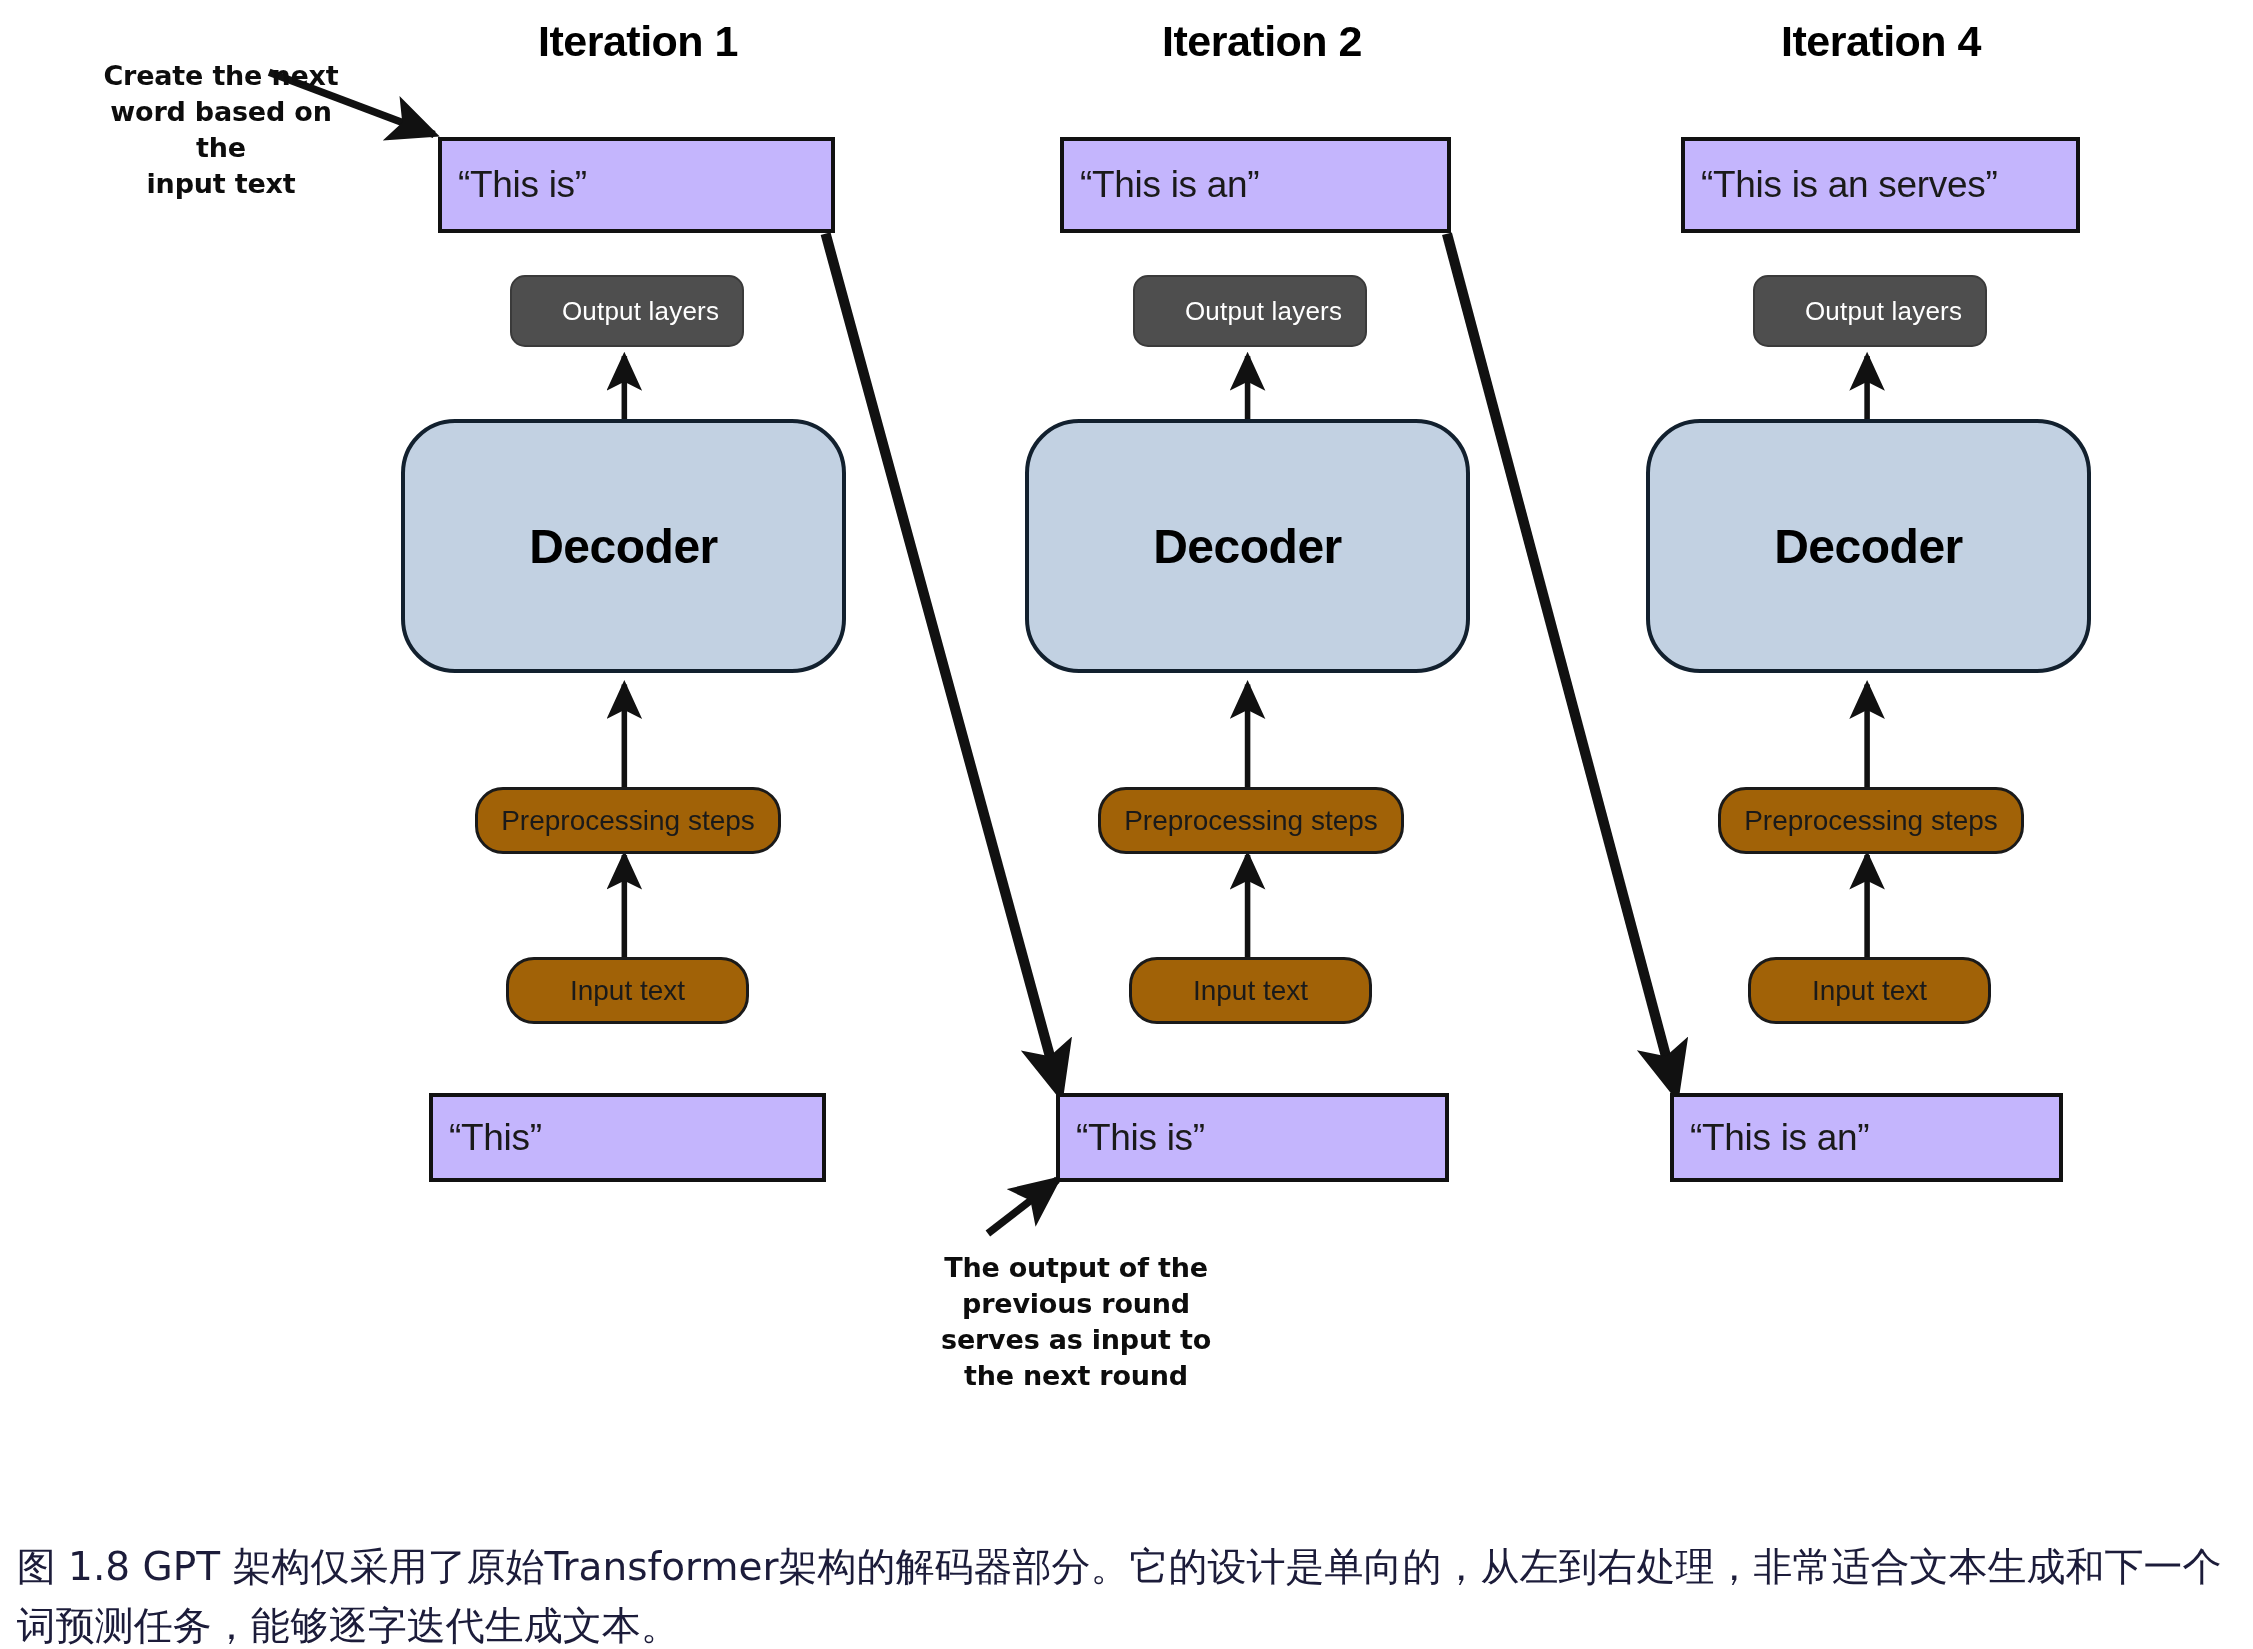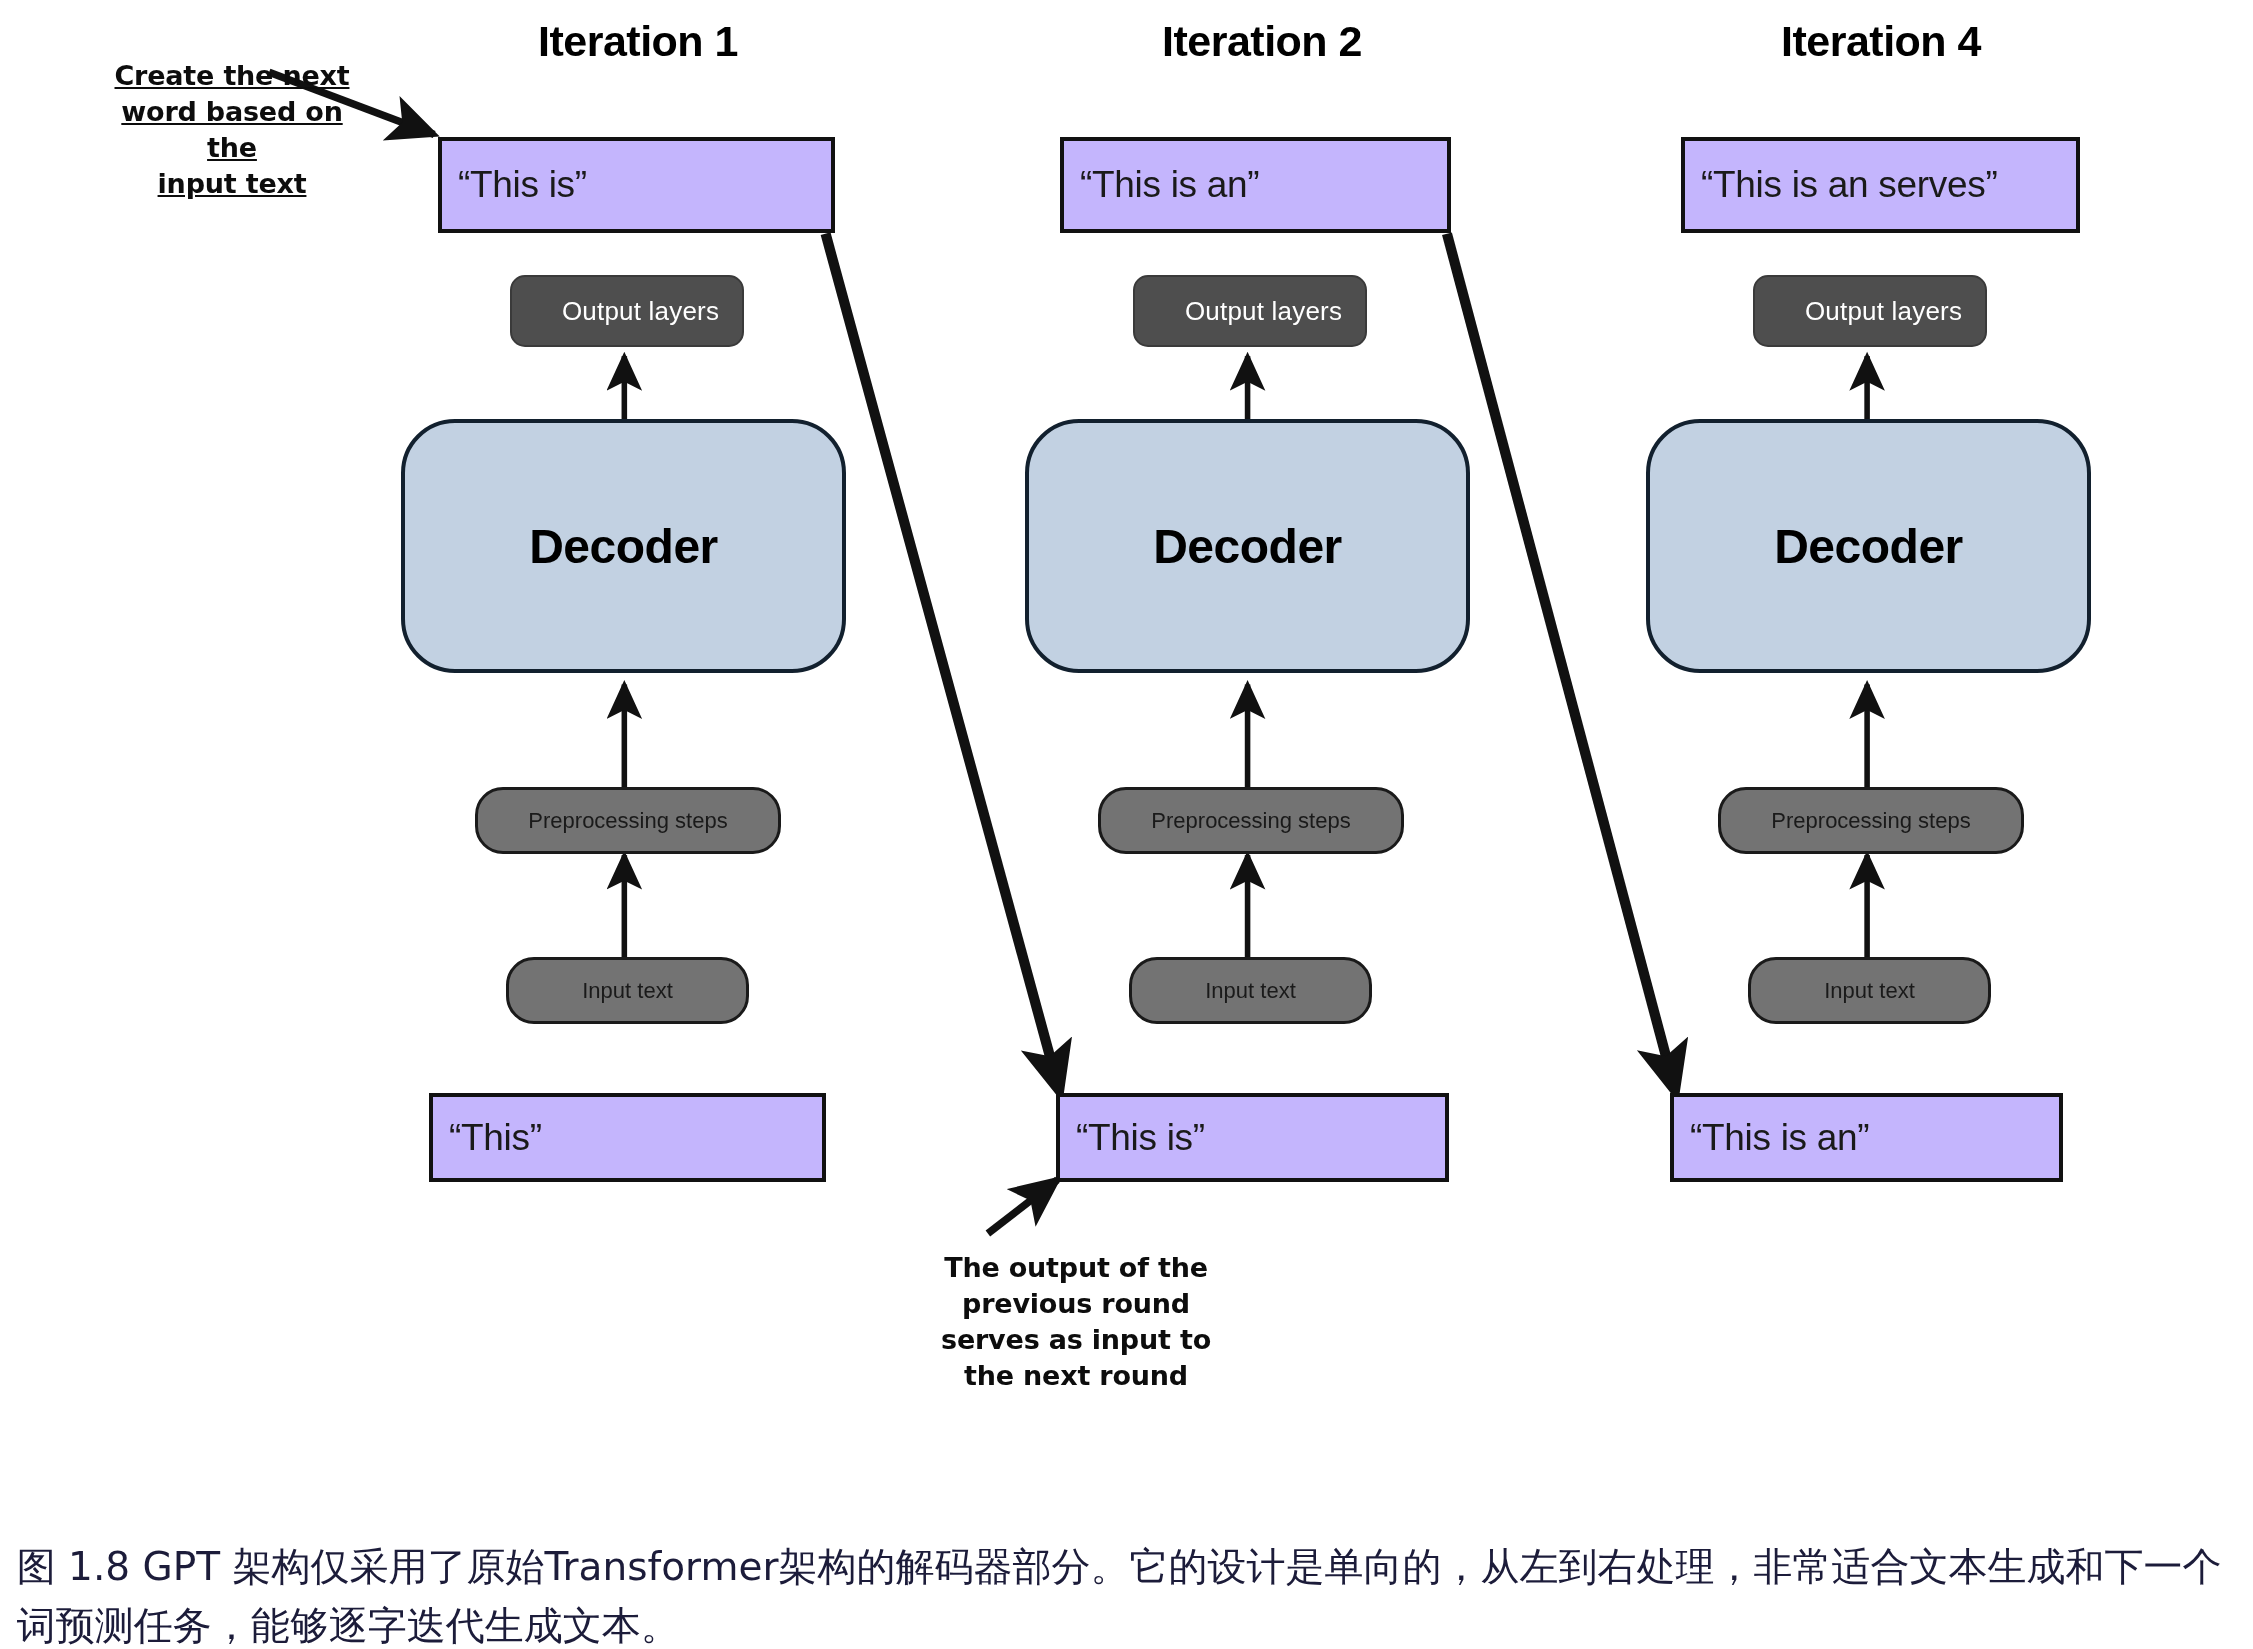--- a/index.html
+++ b/index.html
@@ -82,27 +82,27 @@
     font-size: 48px;
     font-weight: bold;
     color: #000;
     letter-spacing: -0.5px;
   }
 
   
   .pill {
     position: absolute;
     box-sizing: border-box;
-    background: #737373;
+    background: #a16207;
     border: 3.7px solid #1a1a1a;
     border-radius: 28px;
     display: flex;
     align-items: center;
     justify-content: center;
-    font-size: 22px;
+    font-size: 28px;
     color: #1a1a1a;
   }
 
   
   .annotation {
     position: absolute;
     font-family: "DejaVu Sans", sans-serif;
     font-weight: bold;
     font-size: 27px;
     line-height: 1.33;
@@ -199,21 +199,21 @@
   <div class="output-layers" style="left:1753px; top:275px; width:234px; height:72px;">Output layers</div>
 
   <div class="decoder" style="left:1646px; top:419px; width:445px; height:254px;">Decoder</div>
 
   <div class="pill" style="left:1718px; top:787px; width:306px; height:67px;">Preprocessing steps</div>
 
   <div class="pill" style="left:1748px; top:957px; width:243px; height:67px;">Input text</div>
 
   <div class="text-box" style="left:1670px; top:1093px; width:393px; height:89px;">“This is an”</div>
 
-  <div class="annotation" style="left:93px; top:58px; width:278px; white-space:pre-line;text-decoration:underline;">Create the next
+  <div class="annotation" style="left:82px; top:58px; width:278px; white-space:pre-line;">Create the next
 word based on the
 input text</div>
 
   <div class="annotation" style="left:900px; top:1250px; width:352px; white-space:pre-line;">The output of the
 previous round
 serves as input to
 the next round</div>
 
   <div id="caption">图 1.8  GPT 架构仅采用了原始Transformer架构的解码器部分。它的设计是单向的，从左到右处理，非常适合文本生成和下一个词预测任务，能够逐字迭代生成文本。</div>
 

